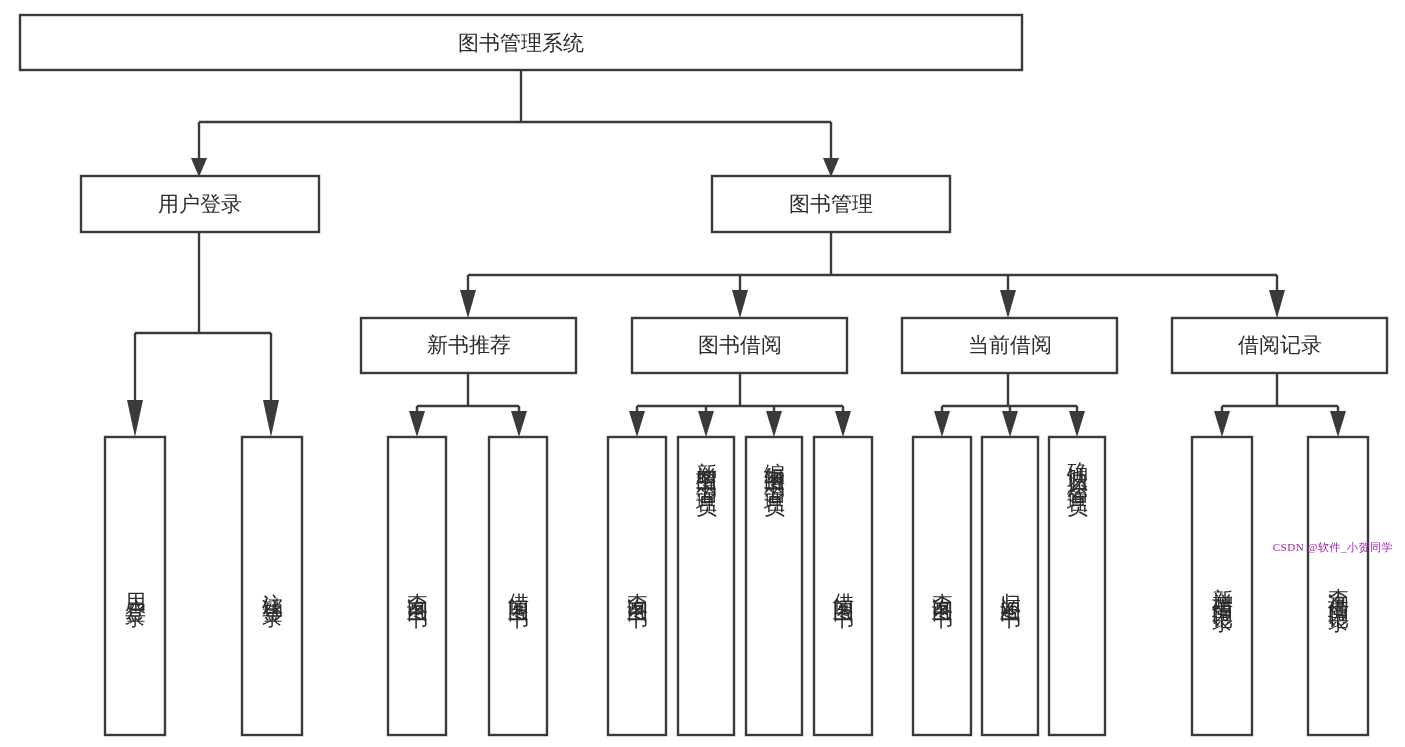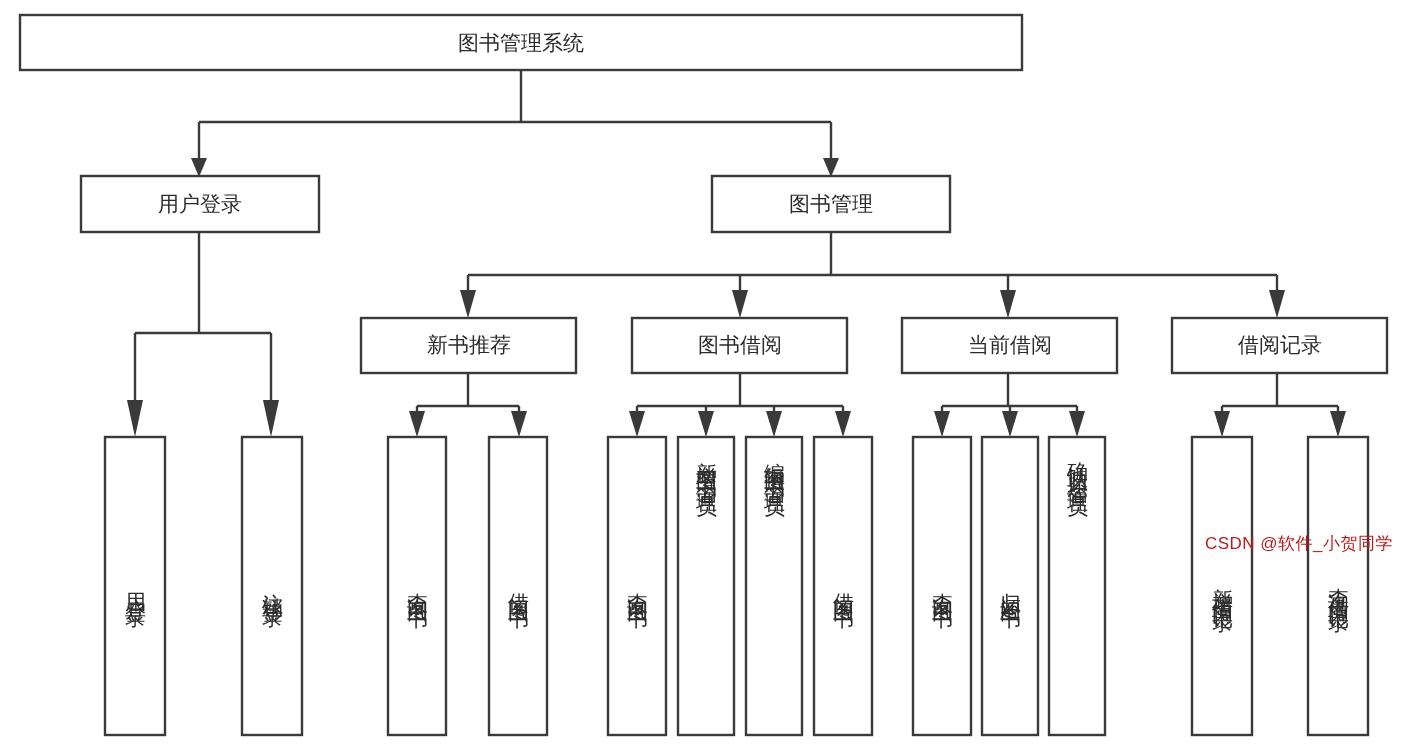--- a/index.html
+++ b/index.html
@@ -64,23 +64,23 @@
     line-height: 1;
     letter-spacing: 5px;
     color: #2b2b2b;
     white-space: nowrap;
     text-align: center;
   }
   .watermark {
     position: absolute;
     right: 12px;
     bottom: 6px;
-    font-family: Liberation Sans, sans-serif;
-    font-size: 17px;
-    color: #b91c1c;
+    font-family: Liberation Serif, serif;
+    font-size: 11px;
+    color: #a21caf;
     white-space: nowrap;
     letter-spacing: 0.5px;
   }
 </style>
 </head>
 <body>
 
 <div id="diagram-root">
 
   <svg id="flow-svg" viewBox="0 0 1405 747">

